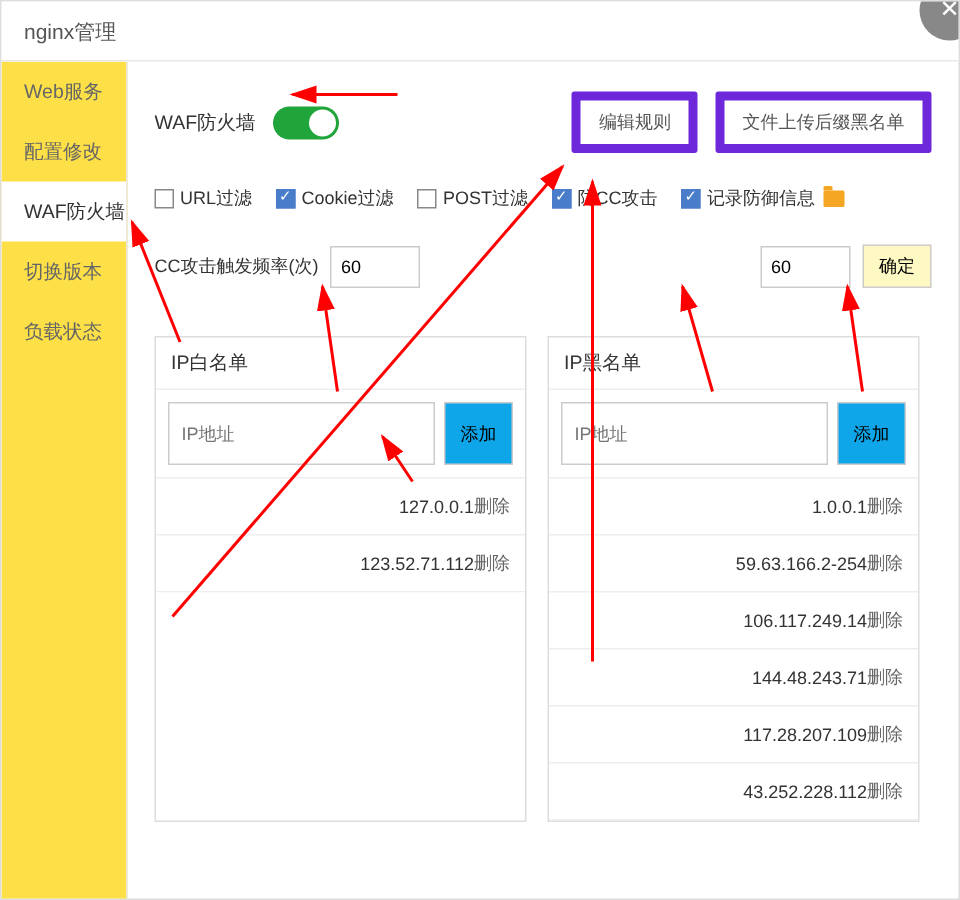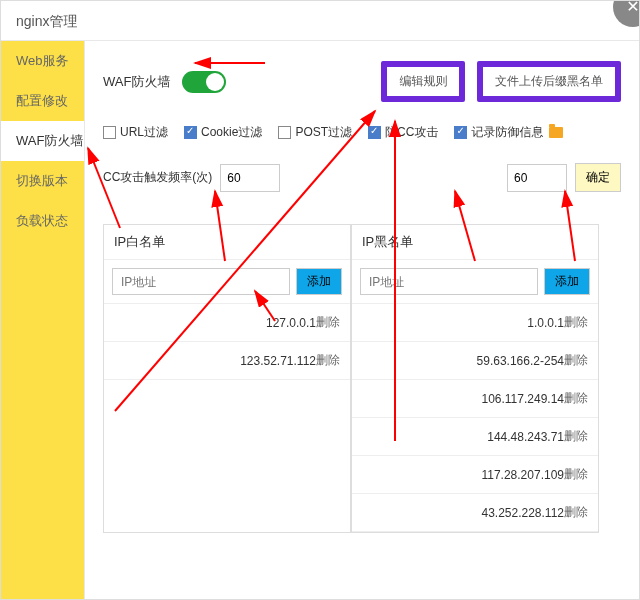--- a/index.html
+++ b/index.html
@@ -24,25 +24,25 @@
 .chk { display: flex; align-items: center; gap: 4px; cursor: pointer; white-space: nowrap; }
 .chkbox { width: 13px; height: 13px; border: 1px solid #888; background: #fff; position: relative; }
 .chkbox.on { background: #4a7dc9; border-color: #4a7dc9; }
 .chkbox.on::after { content: "✓"; color: #fff; font-size: 10px; position: absolute; top: -2px; left: 1px; }
 .folder-icon { display: inline-block; width: 14px; height: 11px; background: #f5a623; border-radius: 1px; position: relative; margin-left: 2px; }
 .folder-icon::before { content: ""; position: absolute; top: -3px; left: 0; width: 6px; height: 3px; background: #f5a623; border-radius: 1px 1px 0 0; }
 .row3 { display: flex; align-items: center; gap: 8px; margin-bottom: 32px; font-size: 12px; }
 .num-input { width: 60px; height: 28px; border: 1px solid #ccc; padding: 0 6px; font-size: 12px; }
 .spacer { flex: 1; }
 .confirm-btn { border: 1px solid #ccc; background: #fef9c3; padding: 5px 10px; font-size: 12px; cursor: pointer; }
-.lists { display: flex; }
+.lists { display: flex; gap: 14px; }
 .list-panel { border: 1px solid #ddd; width: 248px; }
 .list-title { padding: 8px 10px; font-size: 13px; border-bottom: 1px solid #eee; }
 .list-add { display: flex; padding: 8px; gap: 6px; border-bottom: 1px solid #eee; }
-.ip-input { flex: 1; height: 27px; border: 1px solid #ccc; padding: 0 8px; font-size: 12px; color: #999; }
+.ip-input { flex: 1; height: 42px; border: 1px solid #ccc; padding: 0 8px; font-size: 12px; color: #999; }
 .add-btn { border: 1px solid #ccc; background: #0ea5e9; padding: 0 10px; font-size: 12px; cursor: pointer; }
 .list-body { max-height: 240px; overflow-y: auto; position: relative; }
 .list-row { display: flex; justify-content: flex-end; align-items: center; padding: 10px 10px; border-bottom: 1px solid #eee; font-size: 12px; }
 .del-link { color: #666; cursor: pointer; }
 .list-body::-webkit-scrollbar { width: 12px; }
 .list-body::-webkit-scrollbar-thumb { background: #c1c1c1; }
 .list-body::-webkit-scrollbar-track { background: #f1f1f1; }
 svg.arrows { position: absolute; top: 0; left: 0; pointer-events: none; }
 </style>
 </head>

